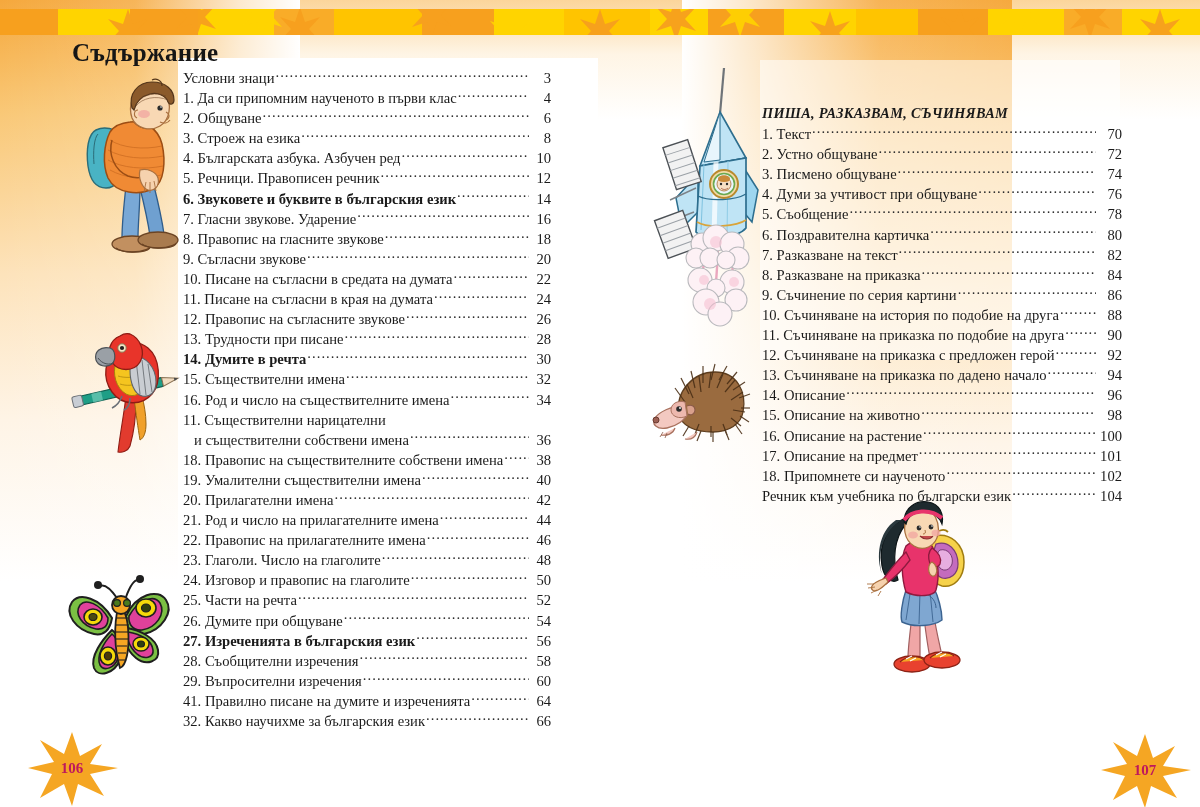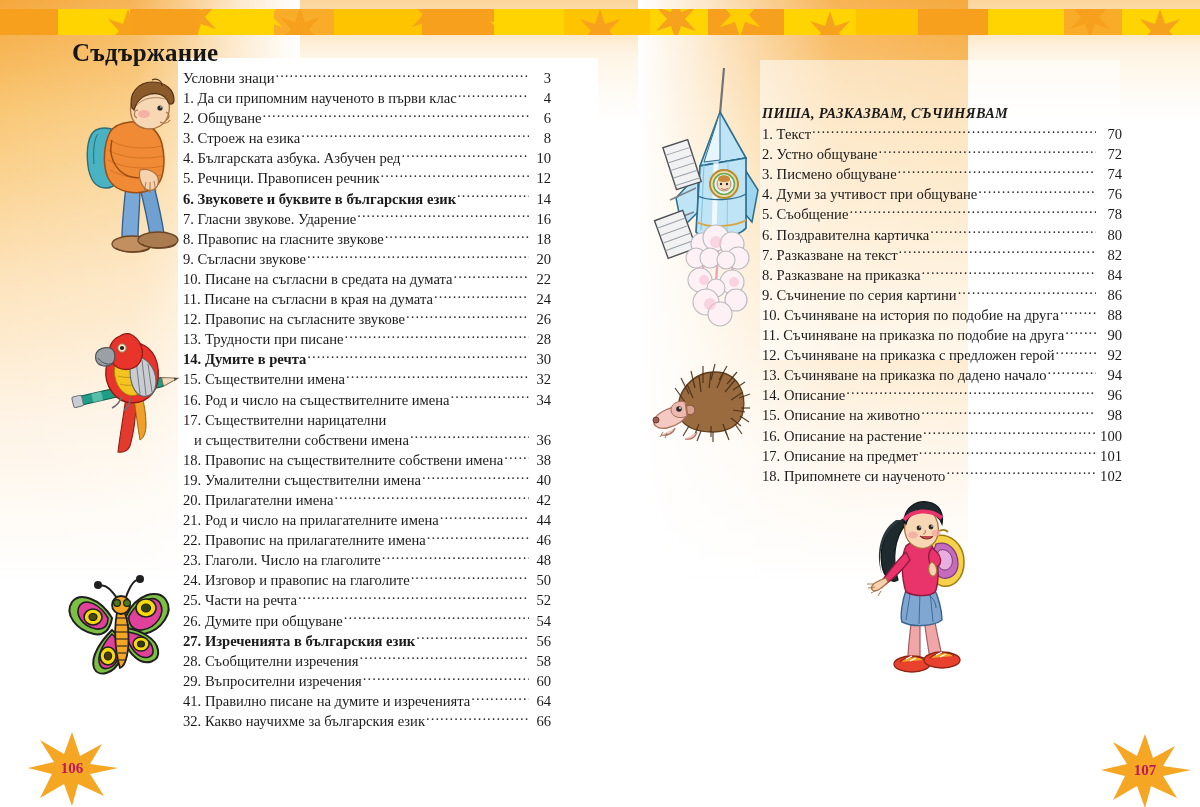--- a/index.html
+++ b/index.html
@@ -7,20 +7,21 @@
     margin: 0; padding: 0;
     width: 1200px; height: 807px;
     overflow: hidden;
     background: #ffffff;
   }
   #page {
     position: relative;
     width: 968px; height: 807px;
     background: #ffffff;
     font-family: "Liberation Serif", "DejaVu Serif", serif;
+    padding-left: 44px;
   }
 
   
   .wash-left {
     position: absolute; left: 0; top: 0; width: 300px; height: 807px;
     background: linear-gradient(to bottom, #f5a83c 0%, #f9c877 14%, #fde3bb 34%, #fef4e6 52%, #ffffff 72%, #ffffff 100%);
     z-index: 0;
   }
   .wash-left-fade {
     position: absolute; left: 0; top: 0; width: 300px; height: 807px;
@@ -678,21 +679,21 @@
       </div>
       <div>
         <div class="entry">
           <span class="etext">16. Род и число на съществителните имена</span>
           <span class="leader"></span>
           <span class="epage">34</span>
         </div>
       </div>
       <div>
         <div class="entry noleader">
-          <span class="etext">17. Съществителни нарицателни</span>
+          <span class="etext">11. Съществителни нарицателни</span>
           <span class="leader"></span>
           <span class="epage"></span>
         </div>
         <div class="entry">
           <span class="etext">&nbsp;&nbsp;&nbsp;и съществителни собствени имена</span>
           <span class="leader"></span>
           <span class="epage">36</span>
         </div>
       </div>
       <div>
@@ -915,20 +916,27 @@
             <span class="etext">17. Описание на предмет</span>
             <span class="leader"></span>
             <span class="epage">101</span>
           </div>
         </div>
         <div>
           <div class="entry">
             <span class="etext">18. Припомнете си наученото</span>
             <span class="leader"></span>
             <span class="epage">102</span>
+          </div>
+        </div>
+        <div>
+          <div class="entry">
+            <span class="etext">Речник към учебника по български език</span>
+            <span class="leader"></span>
+            <span class="epage">104</span>
           </div>
         </div>
       </div>
   </div>
 
   <div class="pagestar left">
     <svg width="100" height="80" viewBox="0 0 100 80">
       <polygon points="50,4 58,28 80,16 68,36 96,40 68,46 82,68 56,56 50,78 42,56 18,70 30,46 6,40 32,34 18,12 42,26" fill="#F5A623"></polygon>
     </svg>
     <div class="num">106</div>

